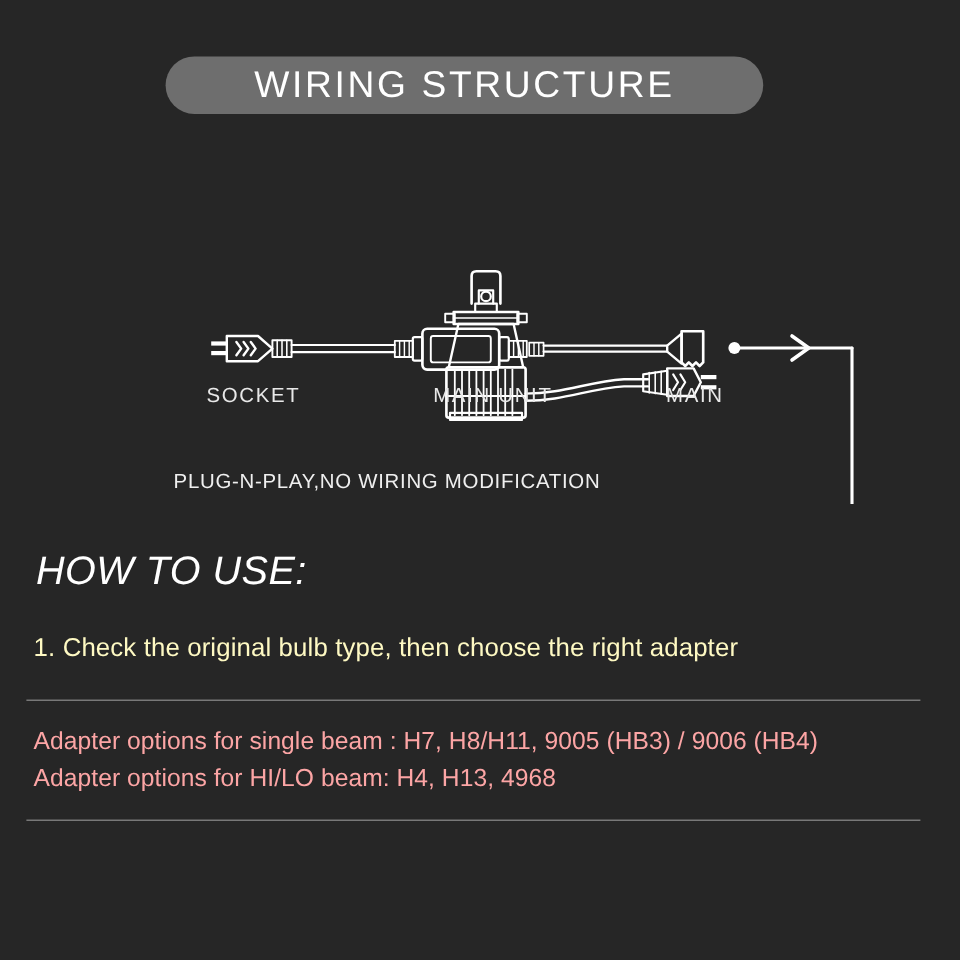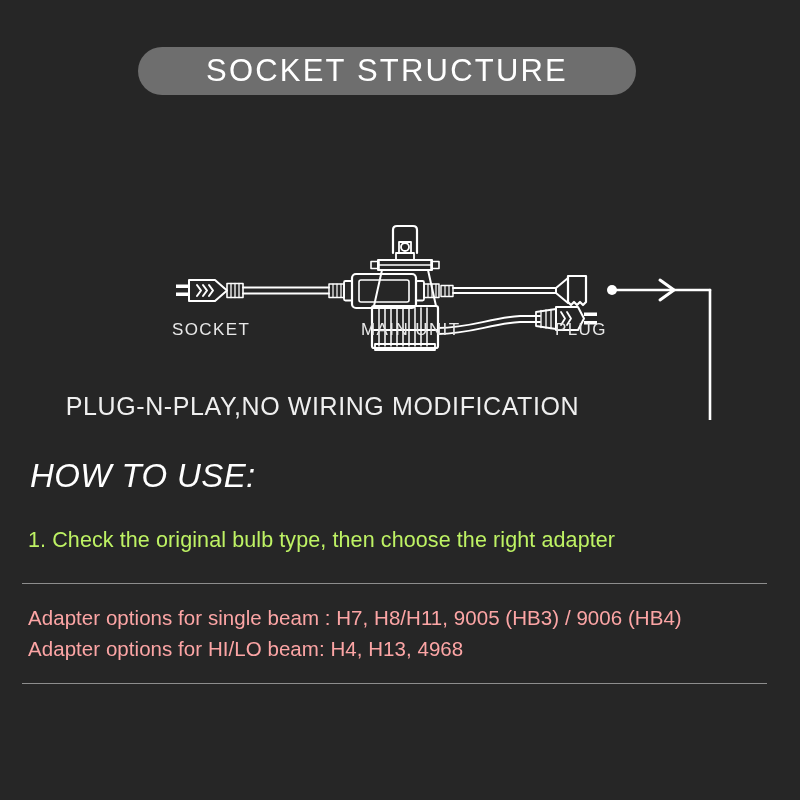--- a/index.html
+++ b/index.html
@@ -44,36 +44,36 @@
     white-space:nowrap;
   }
   #label-socket{ left:172px; top:200px; }
   #label-main-unit{ left:345px; top:200px;margin-left:16px; }
   #label-plug{ left:555px; top:200px; }
 
   #tagline{
     position:absolute; left:0; top:392px; width:645px;
     text-align:center;
     color:#efefef;
-    font-size:25px;
+    font-size:17px;
     letter-spacing:0.6px;
   }
 
   
   #howto-heading{
     position:absolute; left:30px; top:457px;
     color:#ffffff;
     font-size:33px;
     letter-spacing:0.4px;
     font-style:italic;
   }
 
   .step-text{
     position:absolute;
-    color:#bef264;
+    color:#fef9c3;
     font-size:21.5px;
     line-height:31px;
     letter-spacing:0.1px;
     white-space:pre;
   }
   #step-1{ left:28px; top:525px; }
   #step-2{ left:28px; top:697px; }
 
   .adapter-line{
     position:absolute;
@@ -92,21 +92,21 @@
   }
   #divider-1{ top:583px; }
   #divider-2{ top:683px; }
 </style>
 </head>
 <body>
 
 <div id="page">
 
   <div id="title-pill">
-    <span id="title-text">SOCKET STRUCTURE</span>
+    <span id="title-text">WIRING STRUCTURE</span>
   </div>
 
   <div id="diagram">
     <svg width="800" height="300" viewBox="0 0 800 300">
       <g fill="none" stroke="#ffffff" stroke-width="2" stroke-linejoin="round" stroke-linecap="round">
 
         <g>
 
           <rect x="176" y="164.5" width="13" height="3.5" fill="#ffffff" stroke="none"></rect>
           <rect x="176" y="172.5" width="13" height="3.5" fill="#ffffff" stroke="none"></rect>
@@ -234,21 +234,21 @@
 
           <rect x="584" y="192.5" width="13" height="3.5" fill="#ffffff" stroke="none"></rect>
           <rect x="584" y="201" width="13" height="3.5" fill="#ffffff" stroke="none"></rect>
         </g>
 
       </g>
     </svg>
 
     <span class="diag-label" id="label-socket">SOCKET</span>
     <span class="diag-label" id="label-main-unit">MAIN UNIT</span>
-    <span class="diag-label" id="label-plug">PLUG</span>
+    <span class="diag-label" id="label-plug">MAIN</span>
   </div>
 
   <div id="tagline">PLUG-N-PLAY,NO WIRING MODIFICATION</div>
 
   <div id="howto-heading">HOW TO USE:</div>
 
   <div class="step-text" id="step-1">1. Check the original bulb type, then choose the right adapter</div>
 
   <div class="divider" id="divider-1"></div>
 

